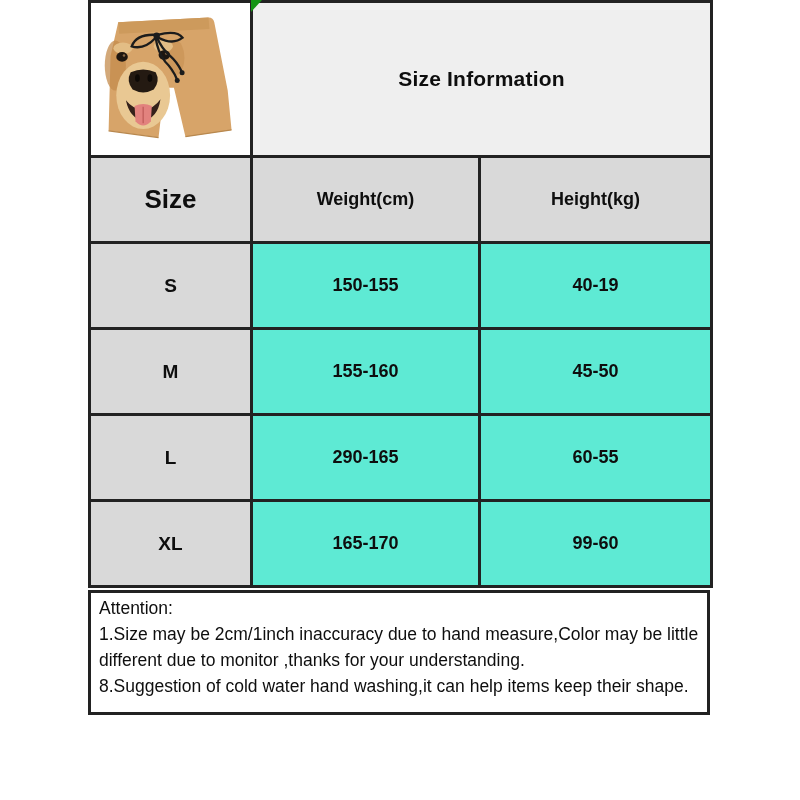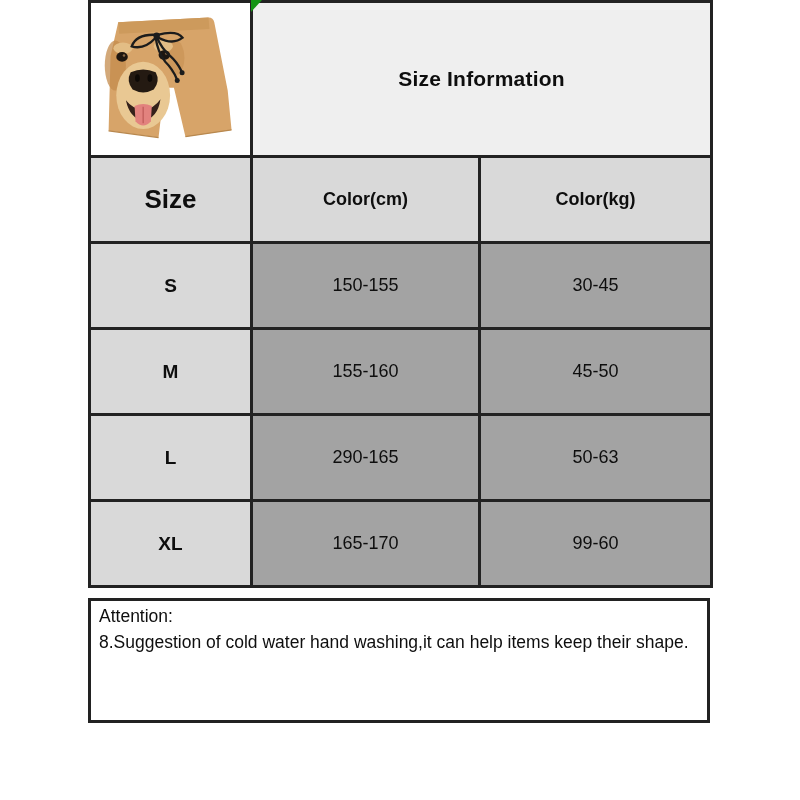--- a/index.html
+++ b/index.html
@@ -46,26 +46,26 @@
   }
   th.cell-colhead.first {
     font-size: 26px;
   }
   td.cell-sizelabel {
     background: #d9d9d9;
     font-weight: 700;
     font-size: 19px;
   }
   td.cell-value {
-    background: #a3a3a3;
-    font-weight: 400;
+    background: #5eead4;
+    font-weight: 700;
     font-size: 18px;
   }
   .attention-box {
-    margin-top: 10px;
+    margin-top: 2px;
     width: 622px;
     height: 125px;
     border: 3px solid #222222;
     background: #ffffff;
     padding: 2px 8px;
     font-size: 17.5px;
     line-height: 26px;
     font-weight: 400;
     text-align: left;
   }
@@ -139,47 +139,48 @@
             <circle cx="91.5" cy="69.5" r="2.6" fill="#1c1c1c"></circle>
             <circle cx="86.5" cy="77.5" r="2.6" fill="#1c1c1c"></circle>
             <circle cx="65" cy="31" r="3.4" fill="#1c1c1c"></circle>
           </svg>
         </div>
       </td>
       <td class="cell-title" colspan="2">Size Information</td>
     </tr>
     <tr class="row-head">
       <th class="cell-colhead first">Size</th>
-      <th class="cell-colhead">Color(cm)</th>
-      <th class="cell-colhead">Color(kg)</th>
+      <th class="cell-colhead">Weight(cm)</th>
+      <th class="cell-colhead">Height(kg)</th>
     </tr>
     <tr class="row-data">
       <td class="cell-sizelabel">S</td>
       <td class="cell-value">150-155</td>
-      <td class="cell-value">30-45</td>
+      <td class="cell-value">40-19</td>
     </tr>
     <tr class="row-data">
       <td class="cell-sizelabel">M</td>
       <td class="cell-value">155-160</td>
       <td class="cell-value">45-50</td>
     </tr>
     <tr class="row-data">
       <td class="cell-sizelabel">L</td>
       <td class="cell-value">290-165</td>
-      <td class="cell-value">50-63</td>
+      <td class="cell-value">60-55</td>
     </tr>
     <tr class="row-data">
       <td class="cell-sizelabel">XL</td>
       <td class="cell-value">165-170</td>
       <td class="cell-value">99-60</td>
     </tr>
   </tbody>
     </table>
 
   <div class="attention-box">
     <div>Attention:</div>
+    <div>1.Size may be 2cm/1inch inaccuracy due to hand measure,Color may be little different due to monitor ,thanks for your understanding.</div>
     <div>8.Suggestion of cold water hand washing,it can help items keep their shape.</div>
   </div>
 </div>
 
 <svg class="corner-marker" viewBox="0 0 11 12" aria-hidden="true">
   <polygon points="0,0 11,0 0,12" fill="#149414"></polygon>
 </svg>
 
 </body></html>

